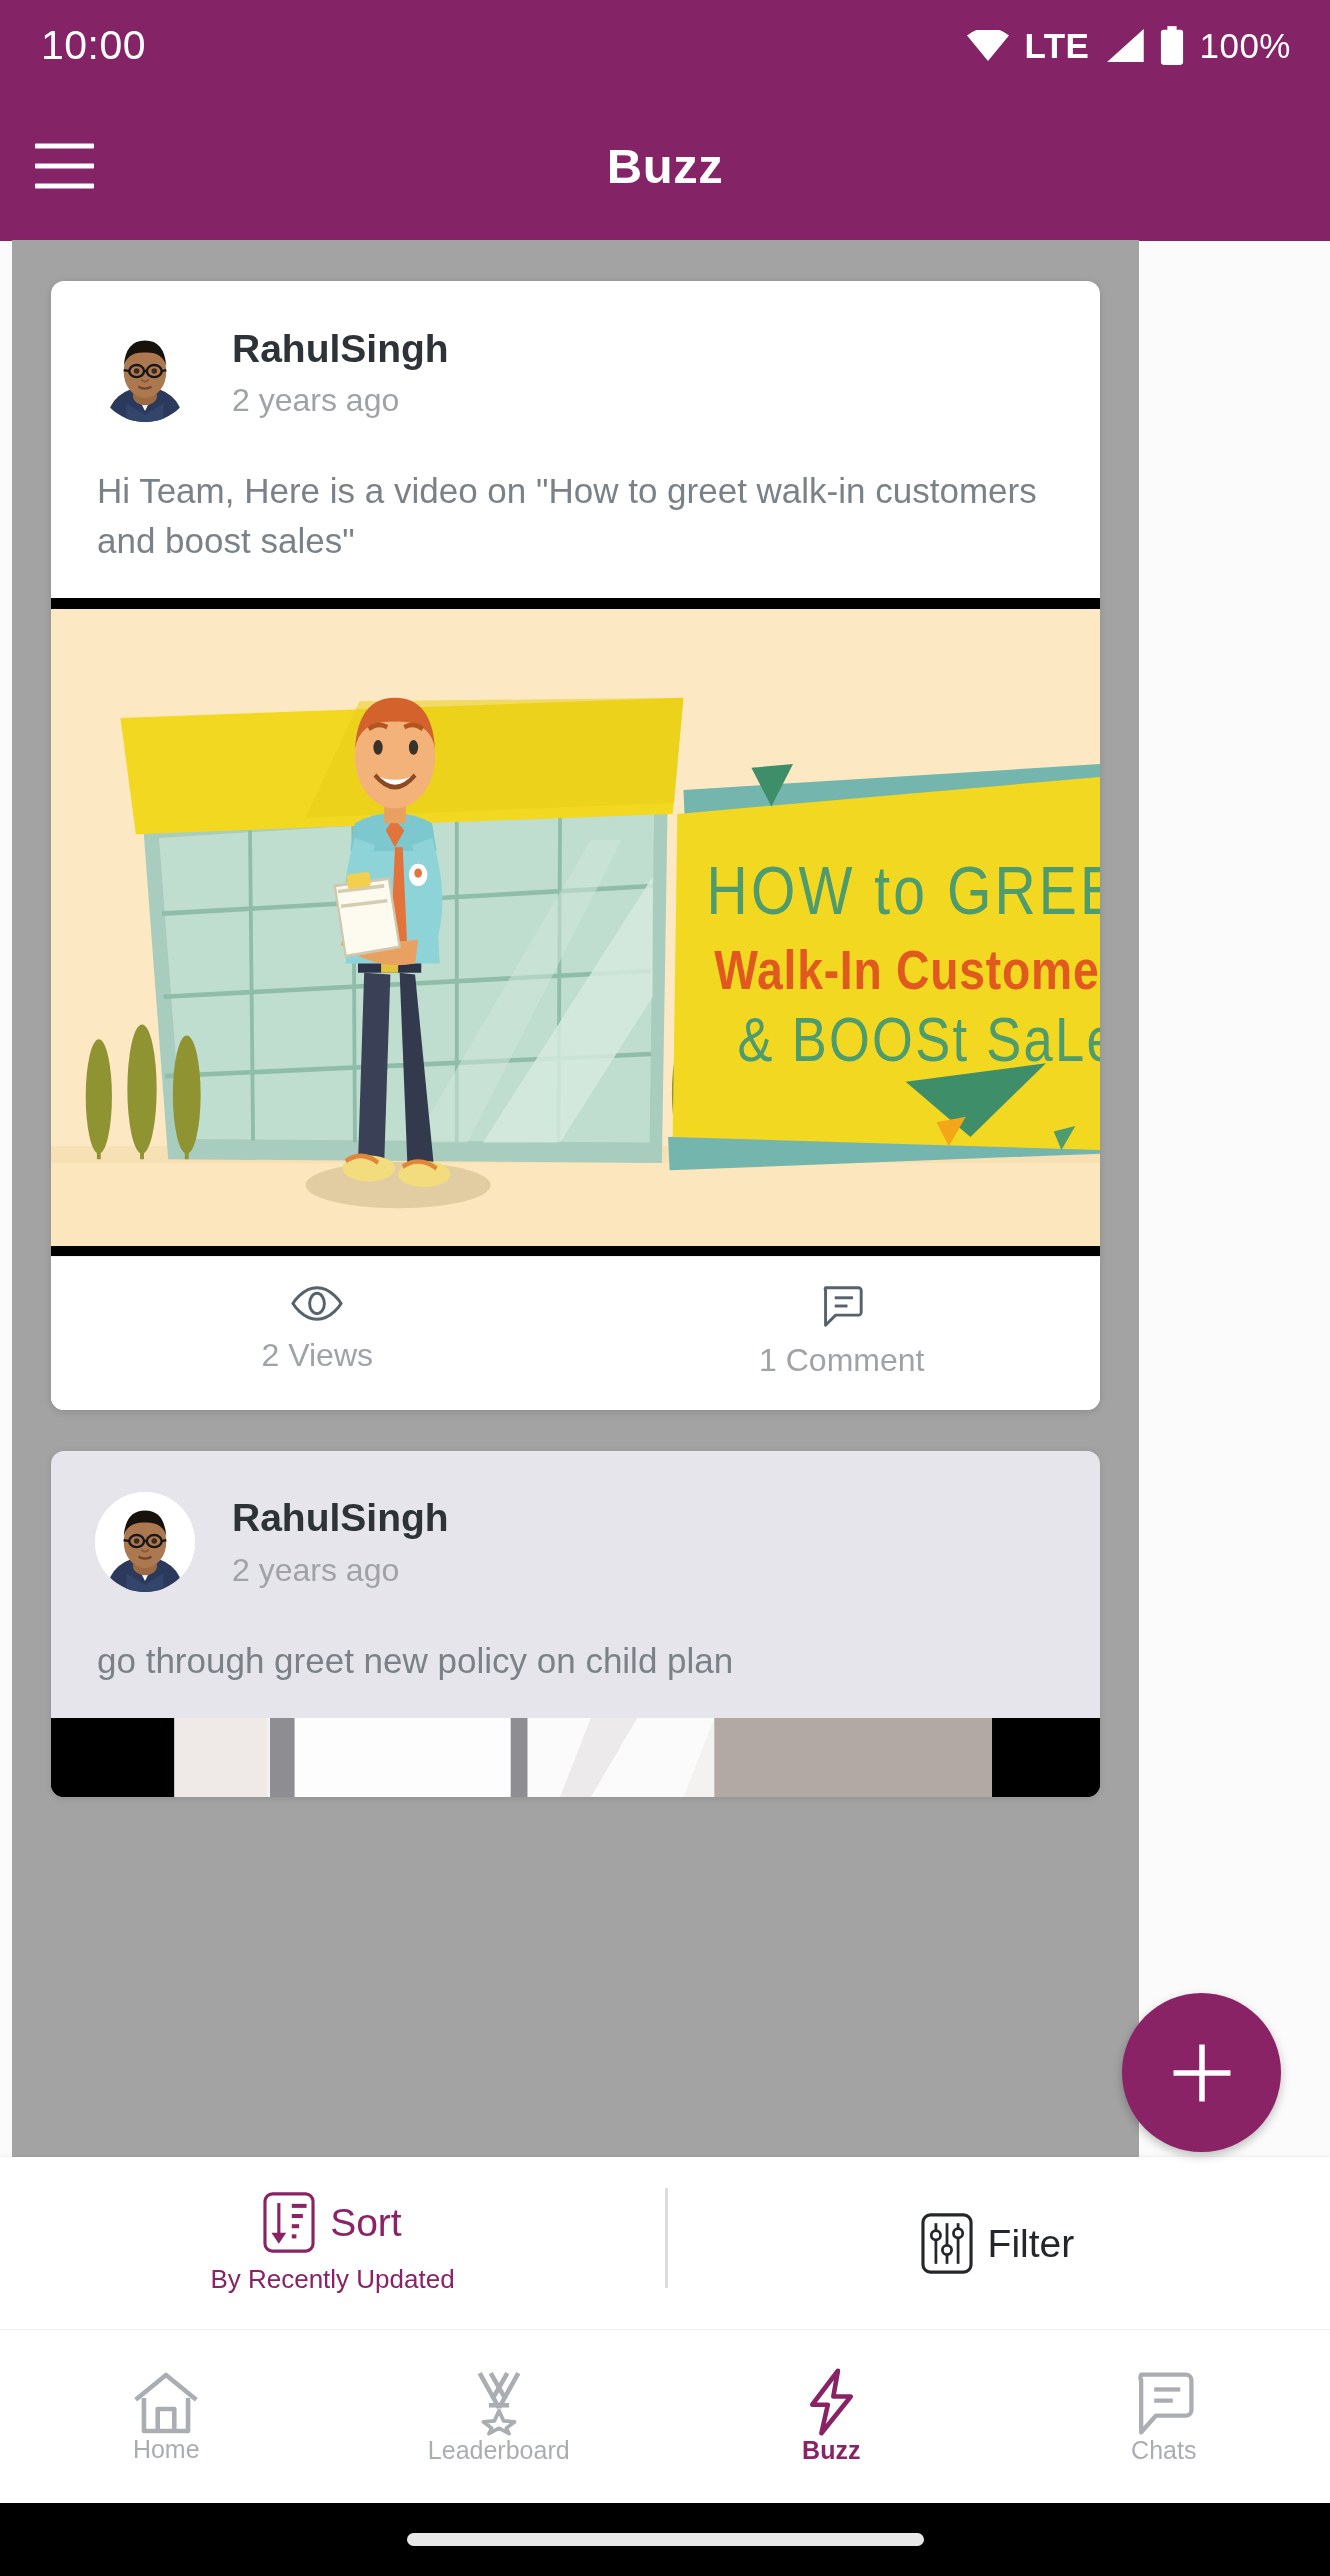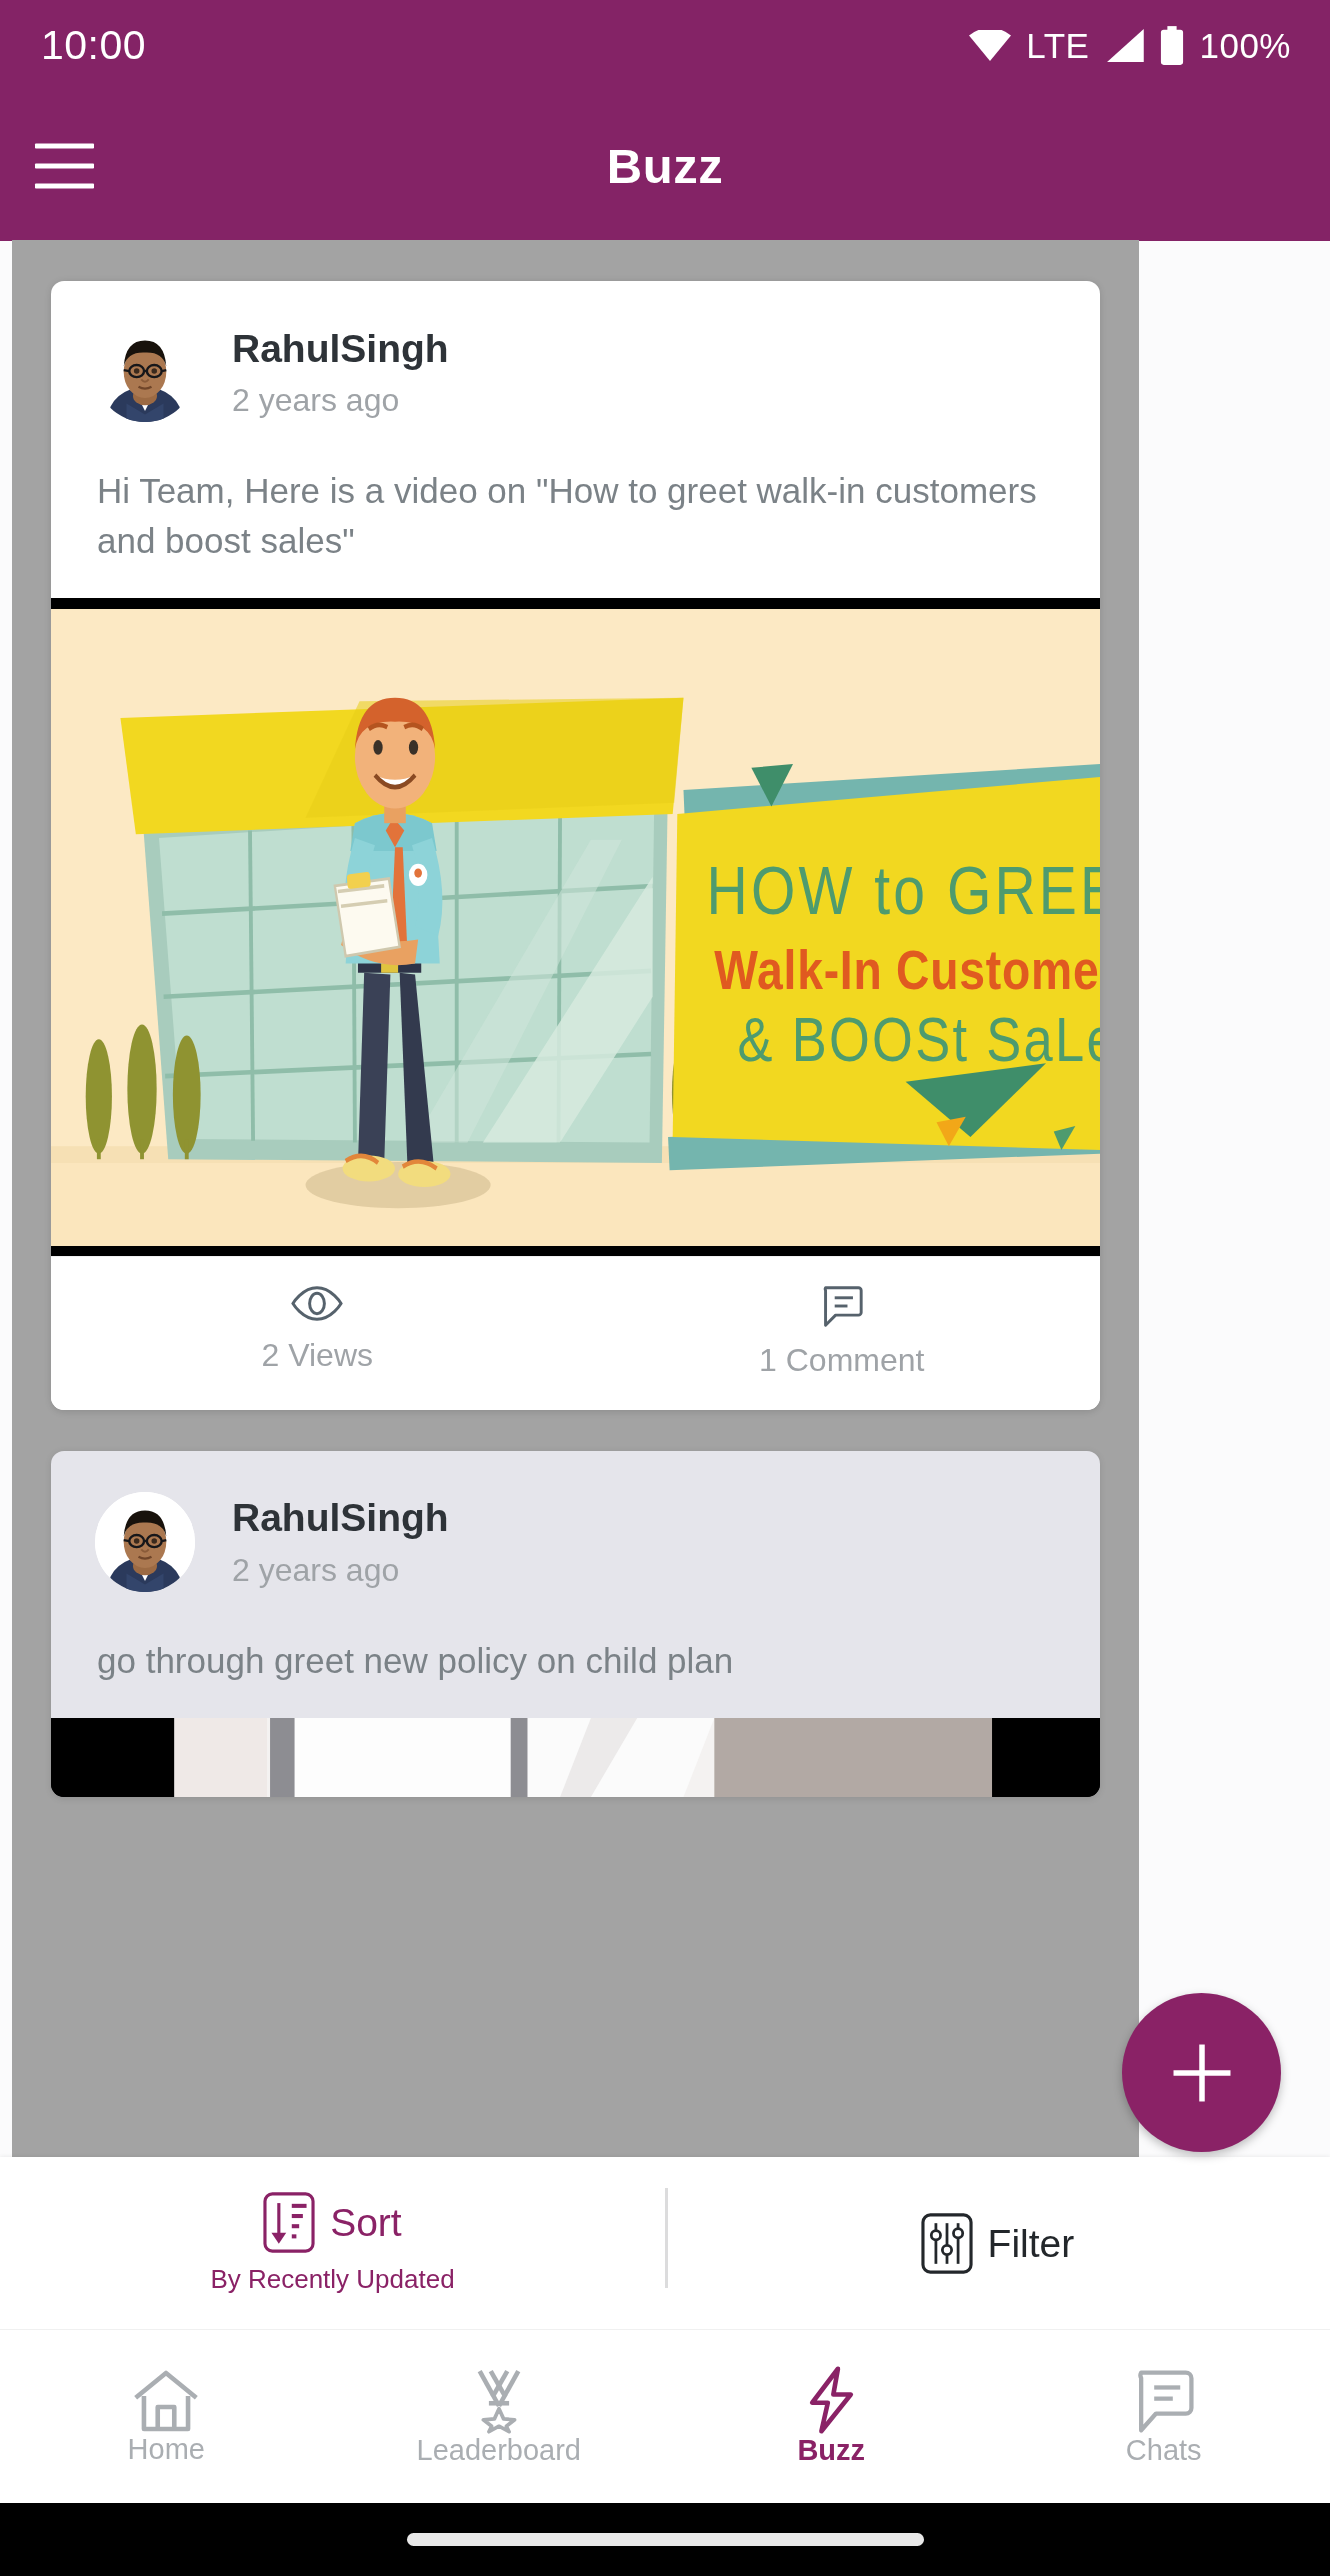--- a/index.html
+++ b/index.html
@@ -17,21 +17,21 @@
   
   .status-bar {
     position:absolute; top:0; left:0; width:1330px; height:91px;
     background:#842366; color:#fff;
     display:flex; align-items:center; justify-content:space-between;
     padding:0 39px 0 41px;
   }
   .status-time { font-size:41px; font-weight:400; letter-spacing:0.5px; }
   .status-right { display:flex; align-items:center; gap:15.7px; }
   .status-right svg { display:block; }
-  .status-lte { font-size:35px; font-weight:400; letter-spacing:0.5px; }
+  .status-lte { font-size:35px; font-weight:700; letter-spacing:0.5px; }
   .status-batt-pct { font-size:35px; font-weight:400; letter-spacing:0.5px; }
 
   
   .app-bar {
     position:absolute; top:91px; left:0; width:1330px; height:150px;
     background:#842366;
     display:flex; align-items:center;
   }
   .hamburger {
     position:absolute; left:35px; top:50%; transform:translateY(-50%);
@@ -124,21 +124,21 @@
   
   .bottom-nav {
     position:absolute; top:2329px; left:0; width:1330px; height:174px;
     background:#fff; display:flex; align-items:center;
     border-top:0.9px solid #f0f0f0;
   }
   .nav-item {
     flex:1; display:flex; flex-direction:column; align-items:center; cursor:pointer;
   }
   .nav-item svg { display:block; }
-  .nav-label { font-size:29px; color:#aaaeb2; margin-top:0; }
+  .nav-label { font-size:25px; color:#aaaeb2; margin-top:0; }
   .nav-item.active .nav-label { color:#8a2266; font-weight:bold; }
 
   
   .gesture-area {
     position:absolute; bottom:0; left:0; width:1330px; height:73px;
     background:#000; display:flex; align-items:center; justify-content:center;
   }
   .gesture-pill { width:517px; height:13px; border-radius:6.5px; background:#e8e8e8; }
 </style>
 </head>

